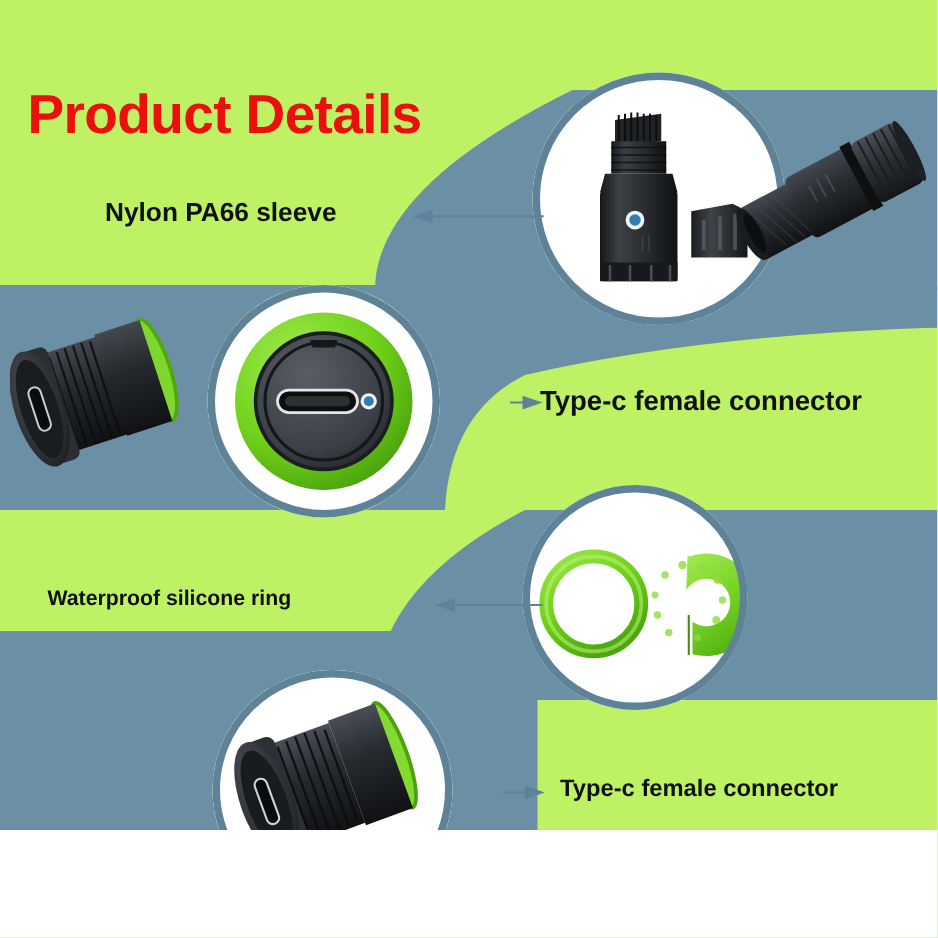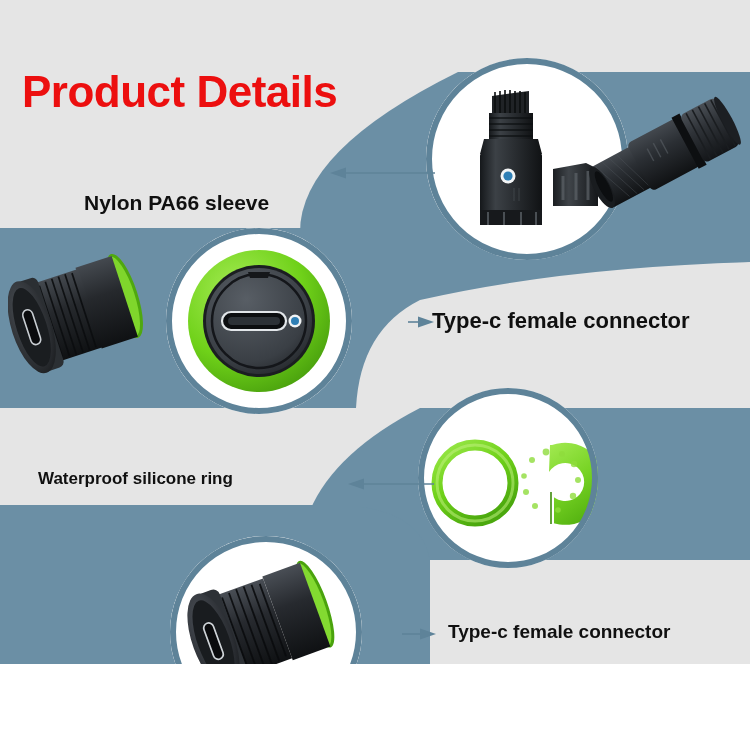--- a/index.html
+++ b/index.html
@@ -1,20 +1,20 @@
 <!DOCTYPE html>
 <html><head>
 <meta charset="utf-8">
 <style>
   html,body{margin:0;padding:0;}
   body{
     width:750px;height:750px;overflow:hidden;background:#ffffff;
     font-family:"Liberation Sans","DejaVu Sans",sans-serif;
   }
-  #stage{position:relative;width:750px;height:664px;background:#e5e5e5;overflow:hidden;}
+  #stage{position:relative;width:750px;height:664px;background:#bef264;overflow:hidden;}
 
   
   #bands{position:absolute;inset:0;}
   #bands svg{display:block;width:750px;height:750px;}
 
   
   .inset{
     position:absolute;border-radius:50%;background:#ffffff;
     overflow:hidden;
   }
@@ -215,21 +215,21 @@
           <line x1="126" y1="31" x2="126" y2="83"></line>
           <line x1="133" y1="31" x2="133" y2="83"></line>
           <line x1="140" y1="31" x2="140" y2="83"></line>
           <line x1="147" y1="31" x2="147" y2="83"></line>
         </g>
         <ellipse cx="152" cy="57" rx="5" ry="27" fill="#1c1f23"></ellipse>
       </g>
     </svg>
   </div>
 
-  <div class="callout" style="left:84px;top:160px;font-size:21px;margin-top:32px;">Nylon PA66 sleeve</div>
+  <div class="callout" style="left:84px;top:160px;font-size:21px;">Nylon PA66 sleeve</div>
   <div class="leader" style="left:330px;top:165px;">
     <svg width="105" height="16" viewBox="0 0 105 16">
       <line x1="14" y1="8" x2="105" y2="8" stroke="#5e8399" stroke-width="1.6"></line>
       <path d="M0,8 L16,2.5 L16,13.5 Z" fill="#5e8399"></path>
     </svg>
   </div>
 
   <div class="art" style="left:8px;top:248px;">
     <svg width="150" height="145" viewBox="0 0 150 145" xmlns="http://www.w3.org/2000/svg">
       <defs>

